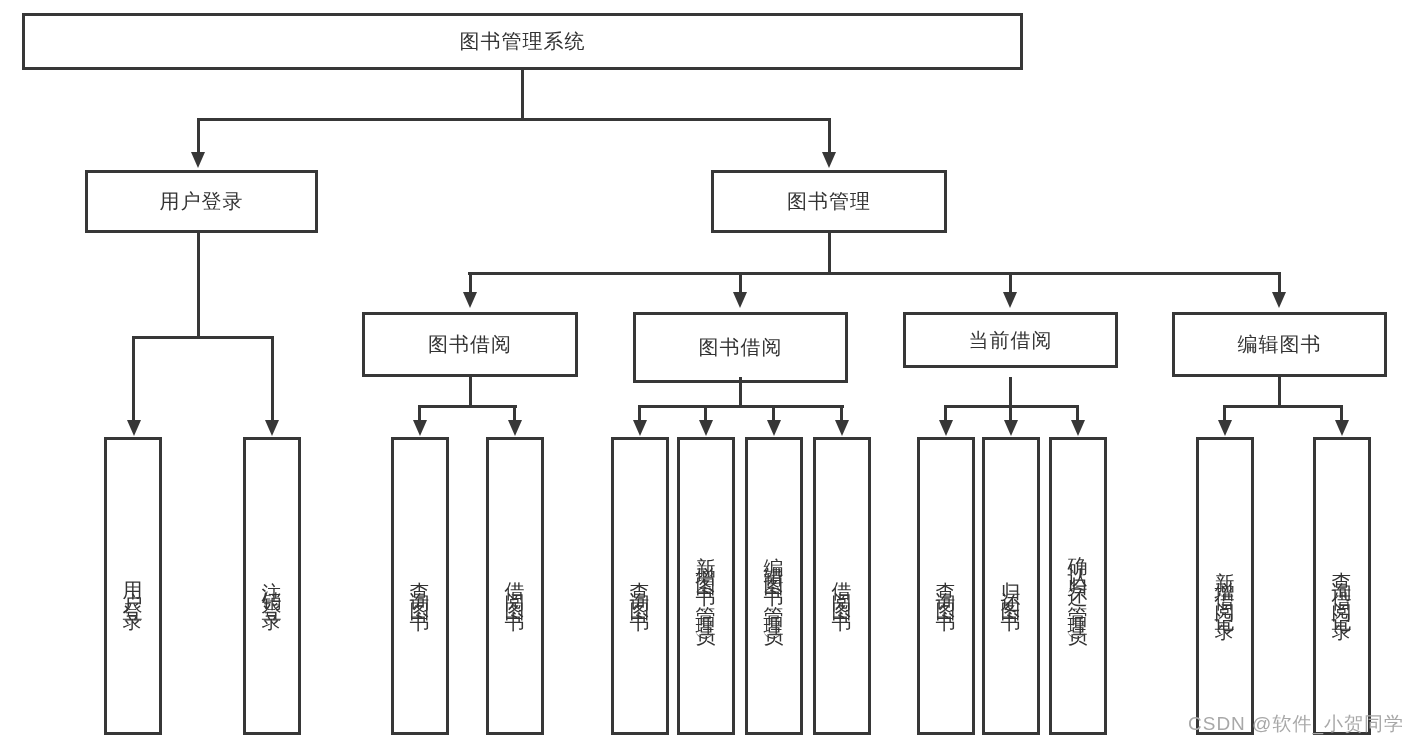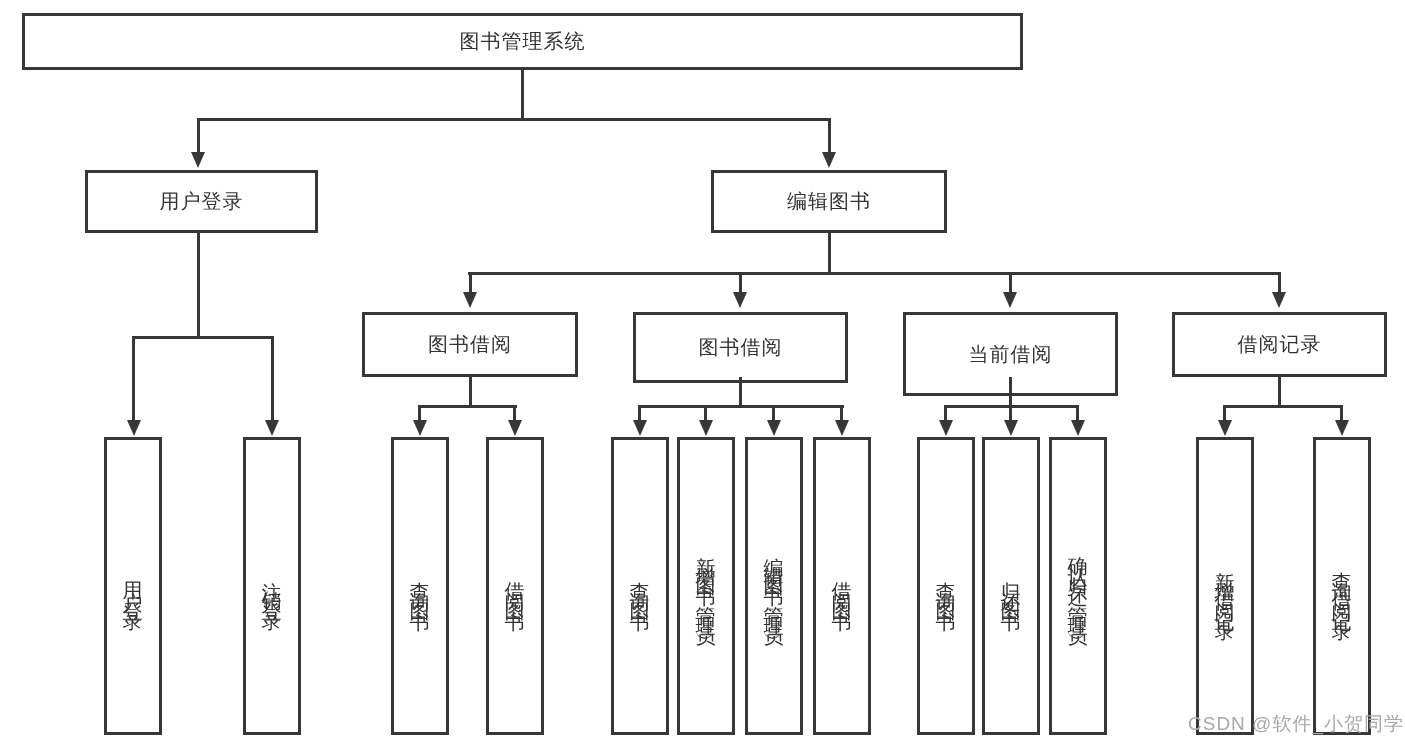--- a/index.html
+++ b/index.html
@@ -38,26 +38,26 @@
   }
 </style>
 </head>
 <body>
 
 <div id="stage">
 
   <div class="box" style="left:22px;top:13px;width:1001px;height:57px">图书管理系统</div>
 
   <div class="box" style="left:85px;top:170px;width:233px;height:63px">用户登录</div>
-  <div class="box" style="left:711px;top:170px;width:236px;height:63px">编辑图书</div>
+  <div class="box" style="left:711px;top:170px;width:236px;height:63px">图书管理</div>
 
   <div class="box" style="left:362px;top:312px;width:216px;height:65px">图书借阅</div>
   <div class="box" style="left:633px;top:312px;width:215px;height:71px">图书借阅</div>
-  <div class="box" style="left:903px;top:312px;width:215px;height:84px">当前借阅</div>
-  <div class="box" style="left:1172px;top:312px;width:215px;height:65px">借阅记录</div>
+  <div class="box" style="left:903px;top:312px;width:215px;height:56px">当前借阅</div>
+  <div class="box" style="left:1172px;top:312px;width:215px;height:65px">编辑图书</div>
 
   <div class="box vbox" style="left:104px;top:437px;width:58px;height:298px">用户登录</div>
   <div class="box vbox" style="left:243px;top:437px;width:58px;height:298px">注销登录</div>
 
   <div class="box vbox" style="left:391px;top:437px;width:58px;height:298px">查询图书</div>
   <div class="box vbox" style="left:486px;top:437px;width:58px;height:298px">借阅图书</div>
 
   <div class="box vbox" style="left:611px;top:437px;width:58px;height:298px">查询图书</div>
   <div class="box vbox" style="left:677px;top:437px;width:58px;height:298px">新增图书（管理员）</div>
   <div class="box vbox" style="left:745px;top:437px;width:58px;height:298px">编辑图书（管理员）</div>

